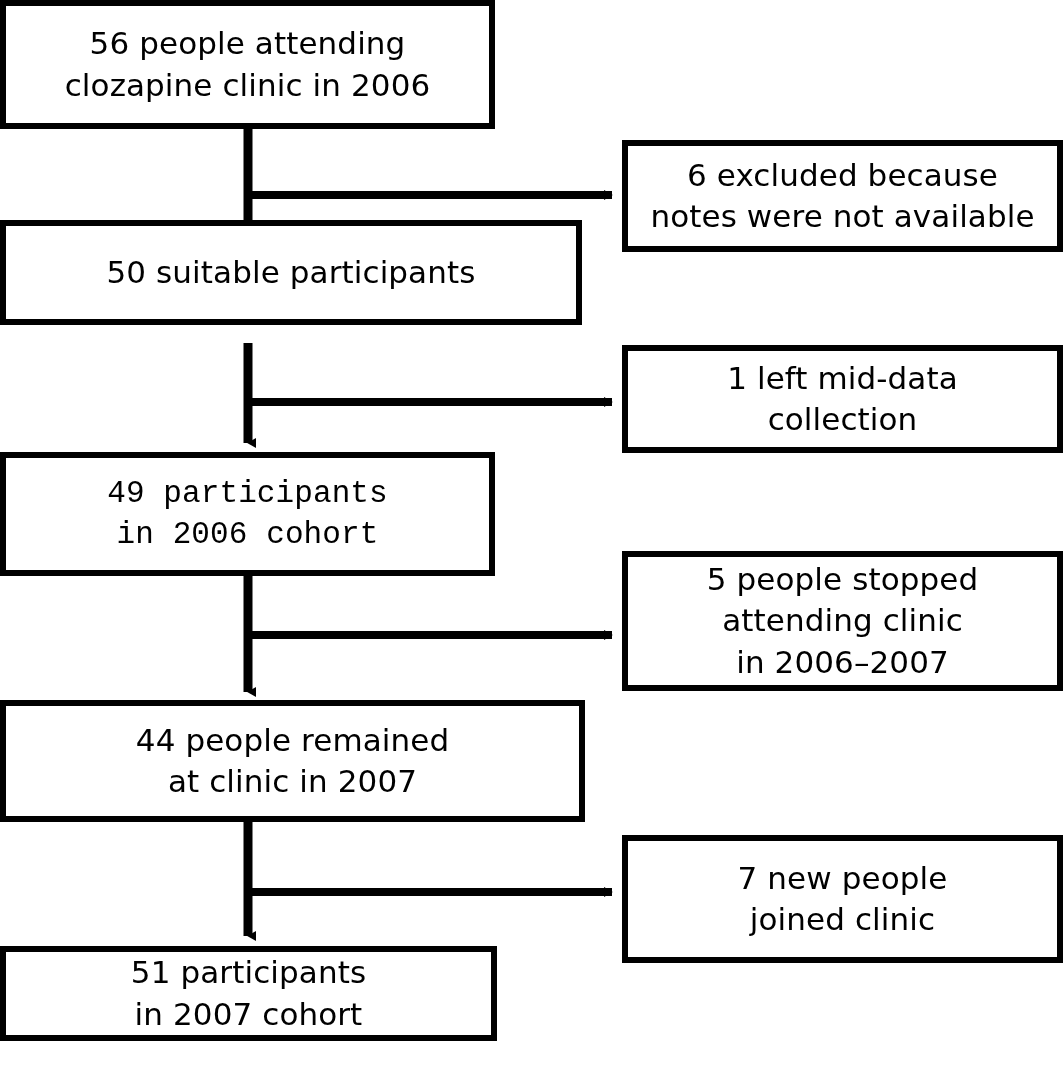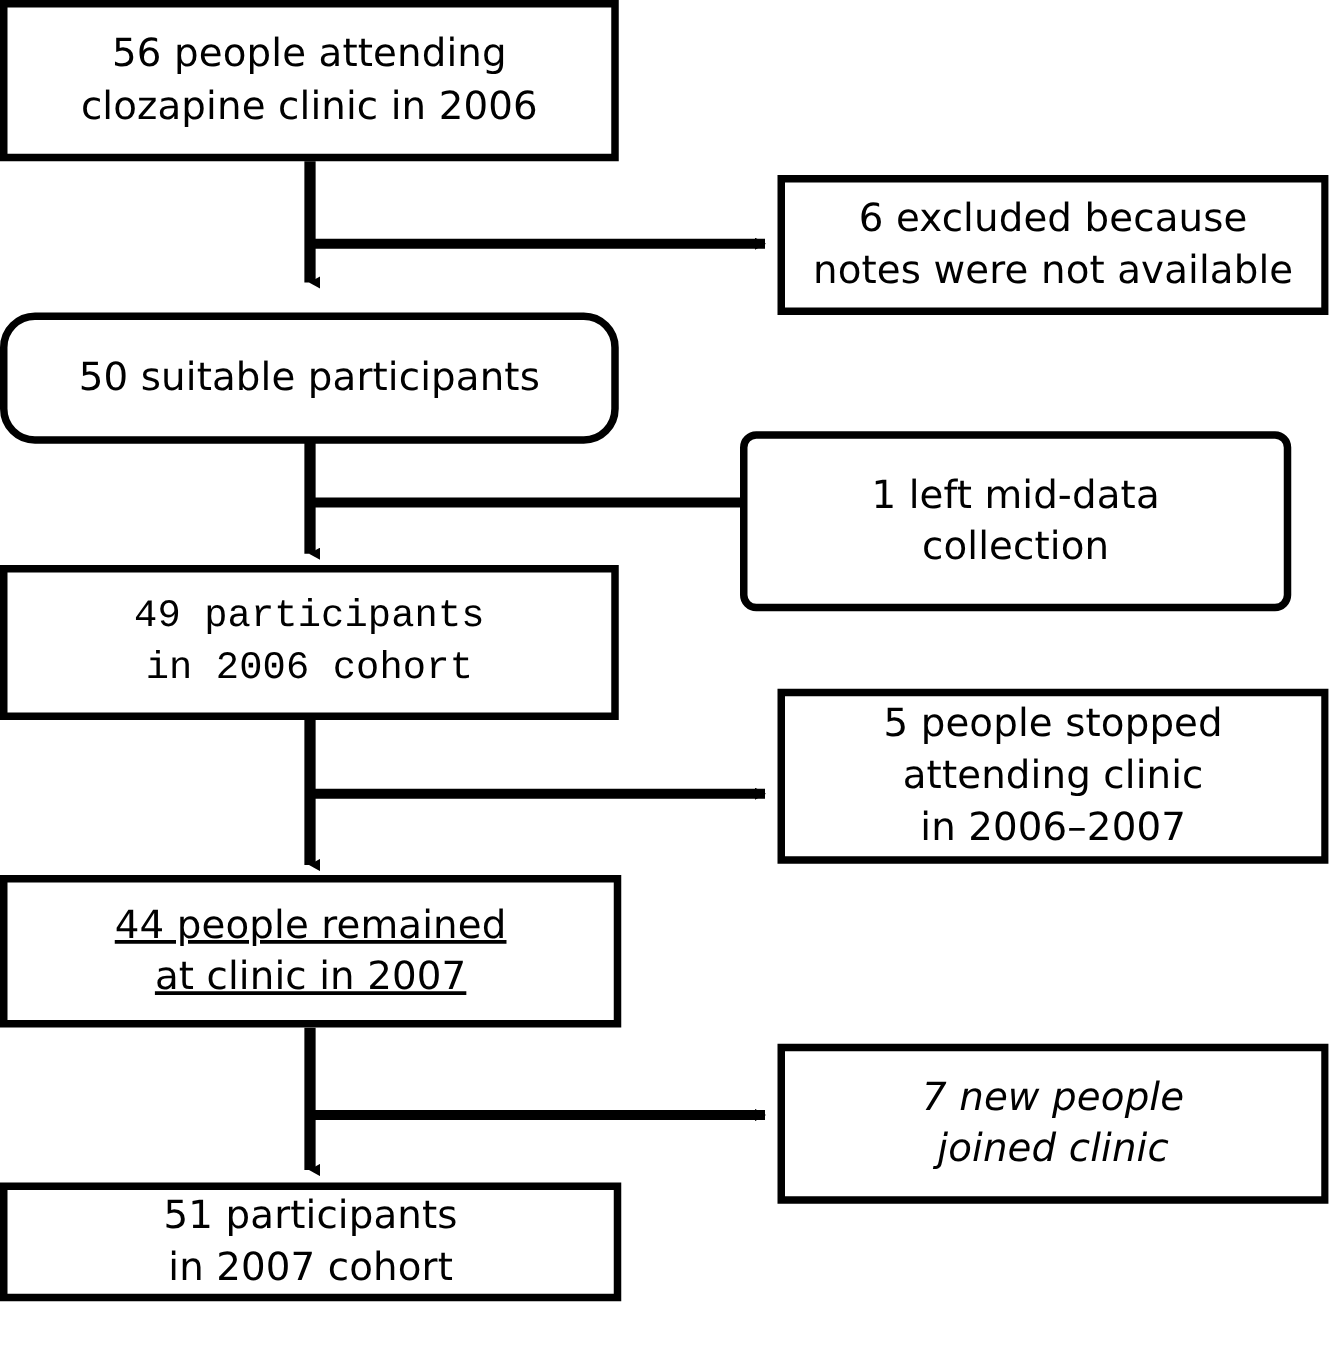--- a/index.html
+++ b/index.html
@@ -89,53 +89,53 @@
     <g>
       <line x1="252" y1="892" x2="612" y2="892" stroke="#000000" stroke-width="8" marker-end="url(#arrowhead-right)"></line>
     </g>
   </svg>
 
   <div class="flow-box col-main" style="left:0px; top:0px; width:495px; height:129px;">
     <span class="box-text">56 people attending
 clozapine clinic in 2006</span>
   </div>
 
-  <div class="flow-box col-main" style="left:0px; top:250px; width:495px; height:105px;border-radius:28px;">
+  <div class="flow-box col-main" style="left:0px; top:220px; width:582px; height:105px;">
     <span class="box-text">50 suitable participants</span>
   </div>
 
   <div class="flow-box col-main" style="left:0px; top:452px; width:495px; height:124px;font-family:Liberation Mono, monospace;">
     <span class="box-text">49 participants
 in 2006 cohort</span>
   </div>
 
-  <div class="flow-box col-main" style="left:0px; top:700px; width:497px; height:122px;text-decoration:underline;">
+  <div class="flow-box col-main" style="left:0px; top:700px; width:585px; height:122px;">
     <span class="box-text">44 people remained
 at clinic in 2007</span>
   </div>
 
   <div class="flow-box col-main" style="left:0px; top:946px; width:497px; height:95px;">
     <span class="box-text">51 participants
 in 2007 cohort</span>
   </div>
 
   <div class="flow-box col-side" style="left:622px; top:140px; width:441px; height:112px;">
     <span class="box-text">6 excluded because
 notes were not available</span>
   </div>
 
-  <div class="flow-box col-side" style="left:592px; top:345px; width:441px; height:144px;border-radius:13px;">
+  <div class="flow-box col-side" style="left:622px; top:345px; width:441px; height:108px;">
     <span class="box-text">1 left mid-data
 collection</span>
   </div>
 
   <div class="flow-box col-side" style="left:622px; top:551px; width:441px; height:140px;">
     <span class="box-text">5 people stopped
 attending clinic
 in 2006–2007</span>
   </div>
 
-  <div class="flow-box col-side" style="left:622px; top:835px; width:441px; height:128px;font-style:italic;">
+  <div class="flow-box col-side" style="left:622px; top:835px; width:441px; height:128px;">
     <span class="box-text">7 new people
 joined clinic</span>
   </div>
 
 </div>
 
 </body></html>

